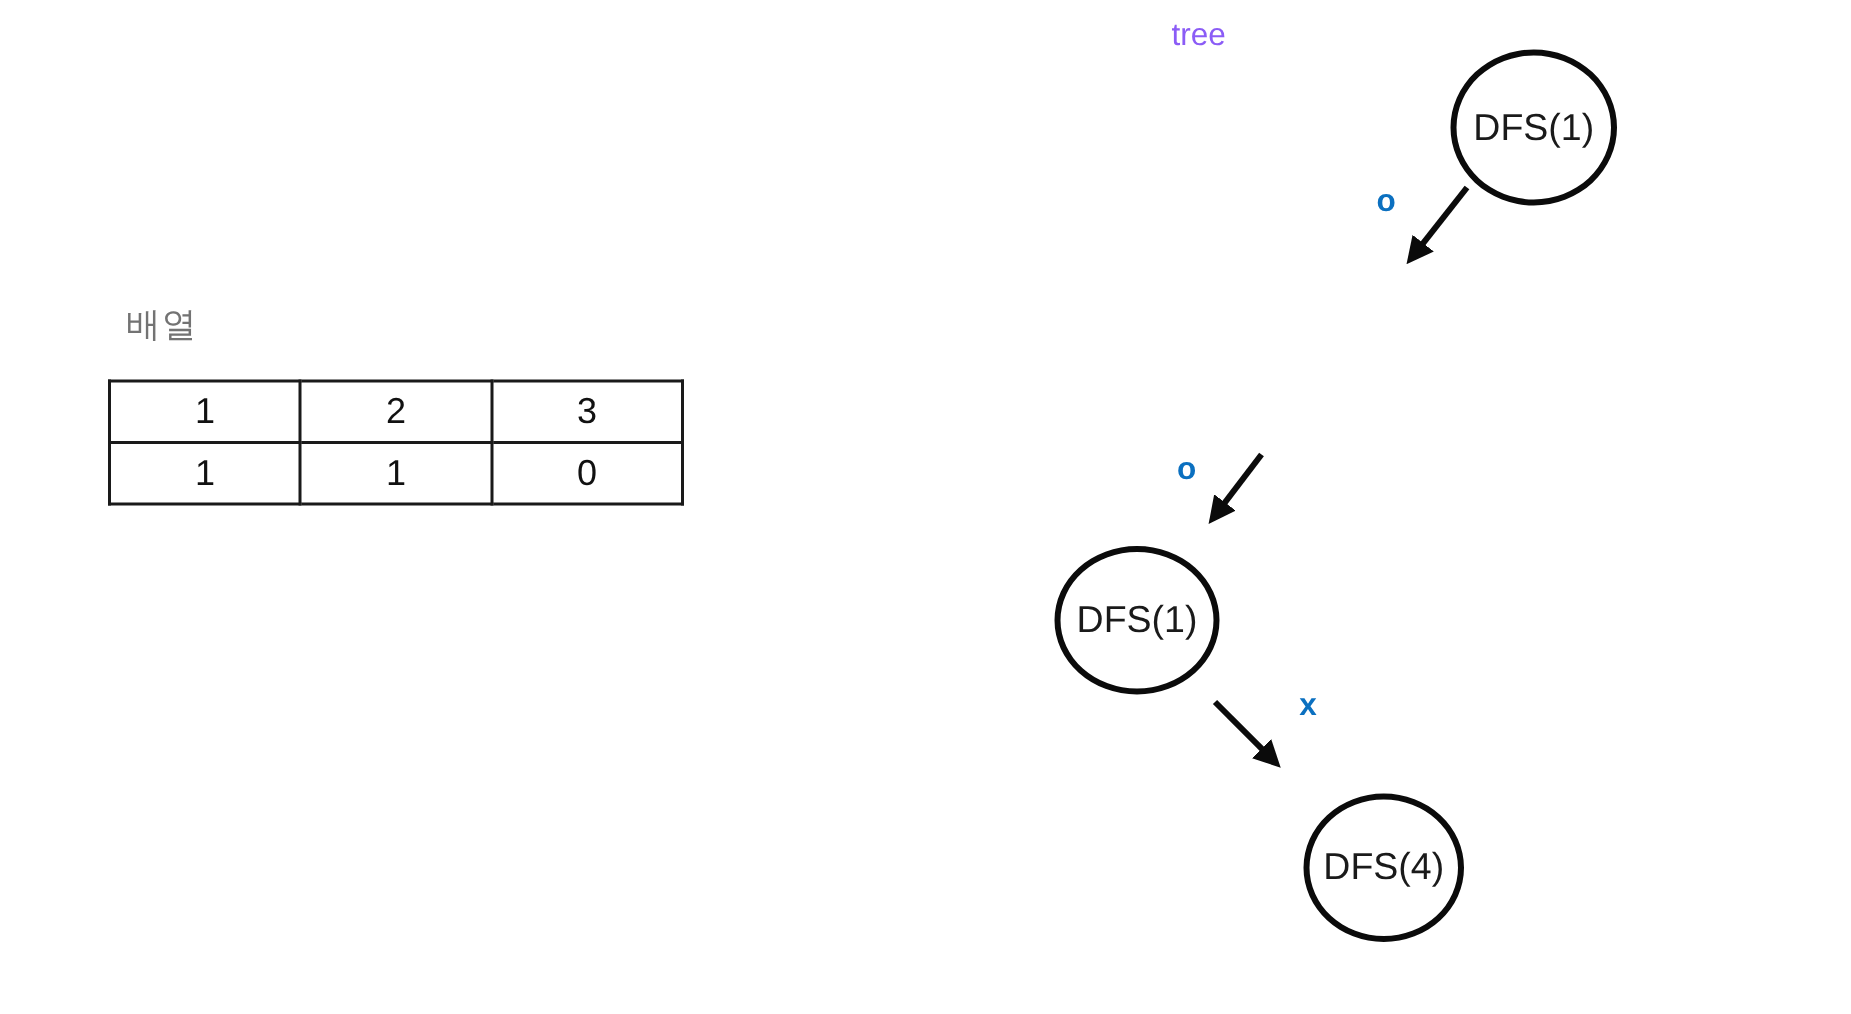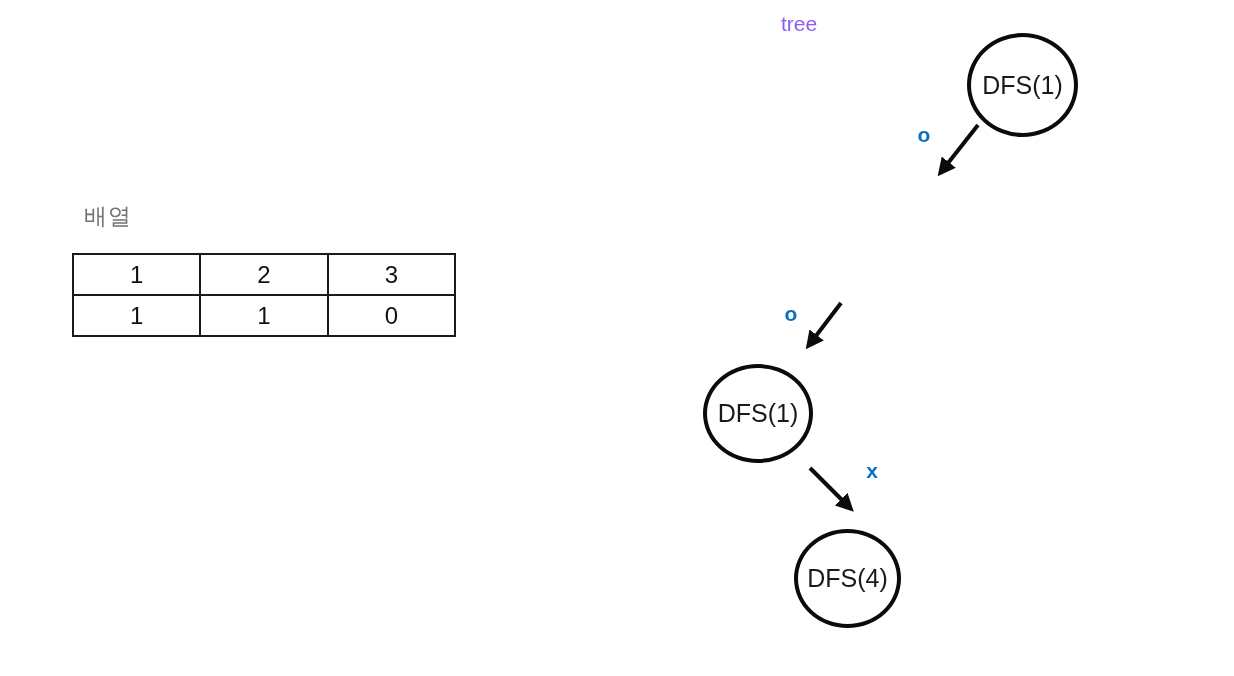--- a/index.html
+++ b/index.html
@@ -67,21 +67,21 @@
     justify-content: center;
   }
   .node span {
     font-size: 25px;
     color: #1a1a1a;
     white-space: nowrap;
   }
   .node-1 { left: 967px; top: 33px;  width: 111px; height: 104px; }
   .node-2 { left: 838px; top: 187px; width: 111px; height: 101px; }
   .node-3 { left: 703px; top: 364px; width: 110px; height: 99px; }
-  .node-4 { left: 794px; top: 529px; width: 107px; height: 99px; }
+  .node-4 { left: 869px; top: 529px; width: 107px; height: 99px; }
 
   .edge-label {
     position: absolute;
     transform: translate(-50%, -50%);
     font-size: 21px;
     font-weight: bold;
     color: #0b70c0;
     line-height: 1;
   }
   .edge-label-1 { left: 924px; top: 134px; }

